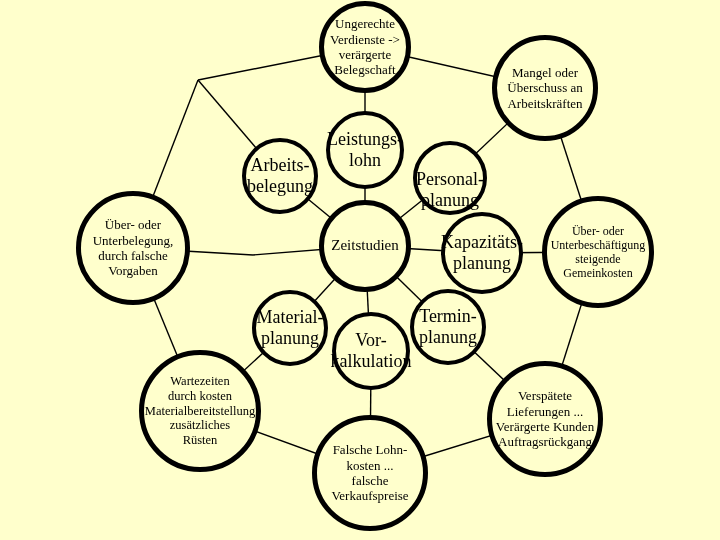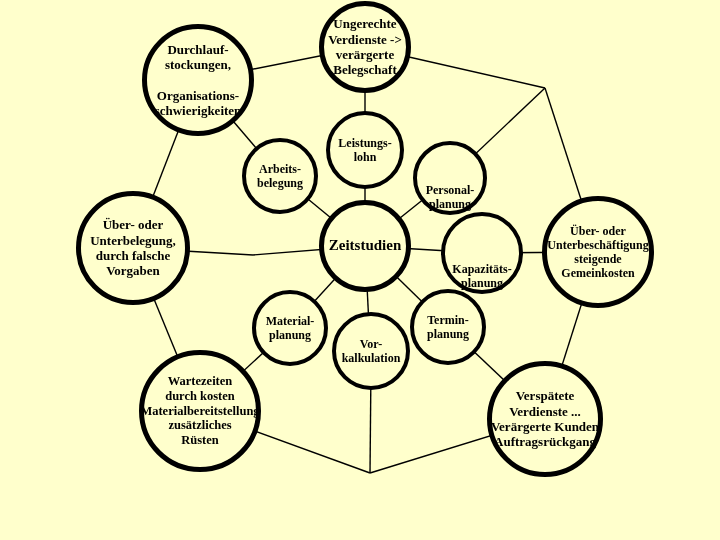--- a/index.html
+++ b/index.html
@@ -35,38 +35,38 @@
     border: 4px solid #000000;
     display: flex;
     align-items: center;
     justify-content: center;
     color: #000000;
   }
   .node .label {
     flex: none;
     white-space: pre-line;
     text-align: center;
-    font-weight: bold;
+    font-weight: normal;
     line-height: 1.18;
   }
   .node.outer { border-width: 5px; }
   .node.outer .label { font-size: 13px; }
   .node.outer.tight .label { font-size: 12px; }
   .node.outer.tight2 .label { font-size: 12.5px; }
-  .node.inner .label { font-size: 12px; }
+  .node.inner .label { font-size: 18px; }
   .node.hub { border-width: 5px; }
   .node.hub .label { font-size: 15px; }
 
   
   #node-zeitstudien        { left: 319px; top: 200px; width: 92px;  height: 92px; }
 
   #node-arbeitsplanung     { left: 242px; top: 138px; width: 76px;  height: 76px; }
   #node-leistungslohn      { left: 326px; top: 111px; width: 78px;  height: 78px; }
   #node-personalplanung    { left: 413px; top: 141px; width: 74px;  height: 74px; align-items: flex-end; }
-  #node-kapazitaetsplanung { left: 441px; top: 212px; width: 82px;  height: 82px; align-items: flex-end; }
+  #node-kapazitaetsplanung { left: 441px; top: 212px; width: 82px;  height: 82px; }
   #node-terminplanung      { left: 410px; top: 289px; width: 76px;  height: 76px; }
   #node-vorkalkulation     { left: 332px; top: 312px; width: 78px;  height: 78px; }
   #node-materialplanung    { left: 252px; top: 290px; width: 76px;  height: 76px; }
   #node-maschinenbelegung  { left: 211px; top: 213px; width: 84px;  height: 84px; }
 
   #node-durchlauf          { left: 142px; top: 24px;  width: 112px; height: 112px; }
   #node-ungerechte         { left: 319px; top: 1px;   width: 92px;  height: 92px; }
   #node-mangel             { left: 492px; top: 35px;  width: 106px; height: 106px; }
   #node-unterbeschaeftigung{ left: 542px; top: 196px; width: 112px; height: 112px; }
   #node-verspaetete        { left: 487px; top: 361px; width: 116px; height: 116px; }
@@ -102,44 +102,48 @@
     <line x1="198" y1="80" x2="365" y2="47"></line>
     <line x1="365" y1="47" x2="545" y2="88"></line>
     <line x1="545" y1="88" x2="598" y2="252"></line>
     <line x1="598" y1="252" x2="545" y2="419"></line>
     <line x1="545" y1="419" x2="370" y2="473"></line>
     <line x1="370" y1="473" x2="200" y2="411"></line>
     <line x1="200" y1="411" x2="133" y2="248"></line>
     <line x1="133" y1="248" x2="198" y2="80"></line>
   </svg>
 
-  <div class="node outer" id="node-durchlauf">
-    <span class="label">Durchlauf-
-stockungen,
-
-Organisations-
-schwierigkeiten</span>
-  </div>
   <div class="node outer" id="node-ungerechte">
     <span class="label">Ungerechte
 Verdienste -&gt;
 verärgerte
 Belegschaft</span>
+  </div>
+  <div class="node outer" id="node-mangel">
+    <span class="label">Mangel oder
+Überschuss an
+Arbeitskräften</span>
   </div>
   <div class="node outer tight" id="node-unterbeschaeftigung">
     <span class="label">Über- oder
 Unterbeschäftigung
 steigende
 Gemeinkosten</span>
   </div>
   <div class="node outer" id="node-verspaetete">
     <span class="label">Verspätete
-Verdienste ...
+Lieferungen ...
 Verärgerte Kunden
 Auftragsrückgang</span>
+  </div>
+  <div class="node outer" id="node-falsche-lohnkosten">
+    <span class="label">Falsche Lohn-
+kosten ...
+falsche
+Verkaufspreise</span>
   </div>
   <div class="node outer tight2" id="node-wartezeiten">
     <span class="label">Wartezeiten
 durch kosten
 Materialbereitstellung
 zusätzliches
 Rüsten</span>
   </div>
   <div class="node outer" id="node-unterbelegung">
     <span class="label">Über- oder

